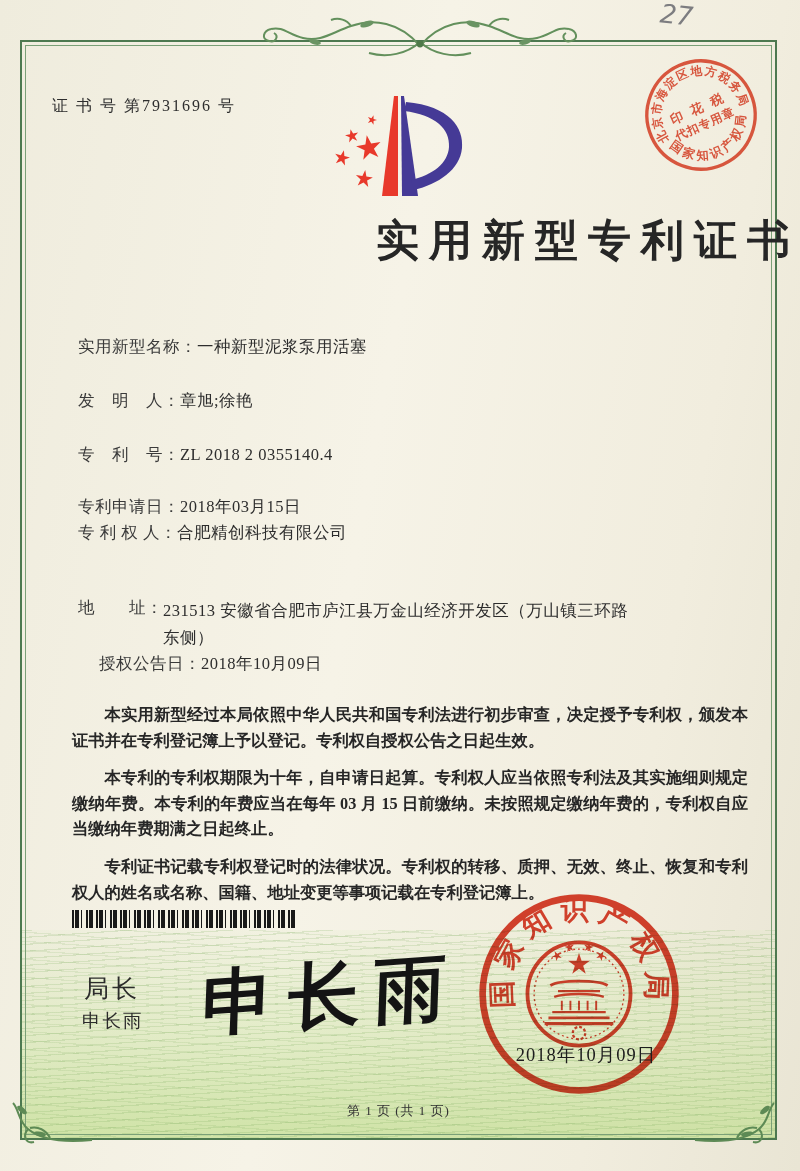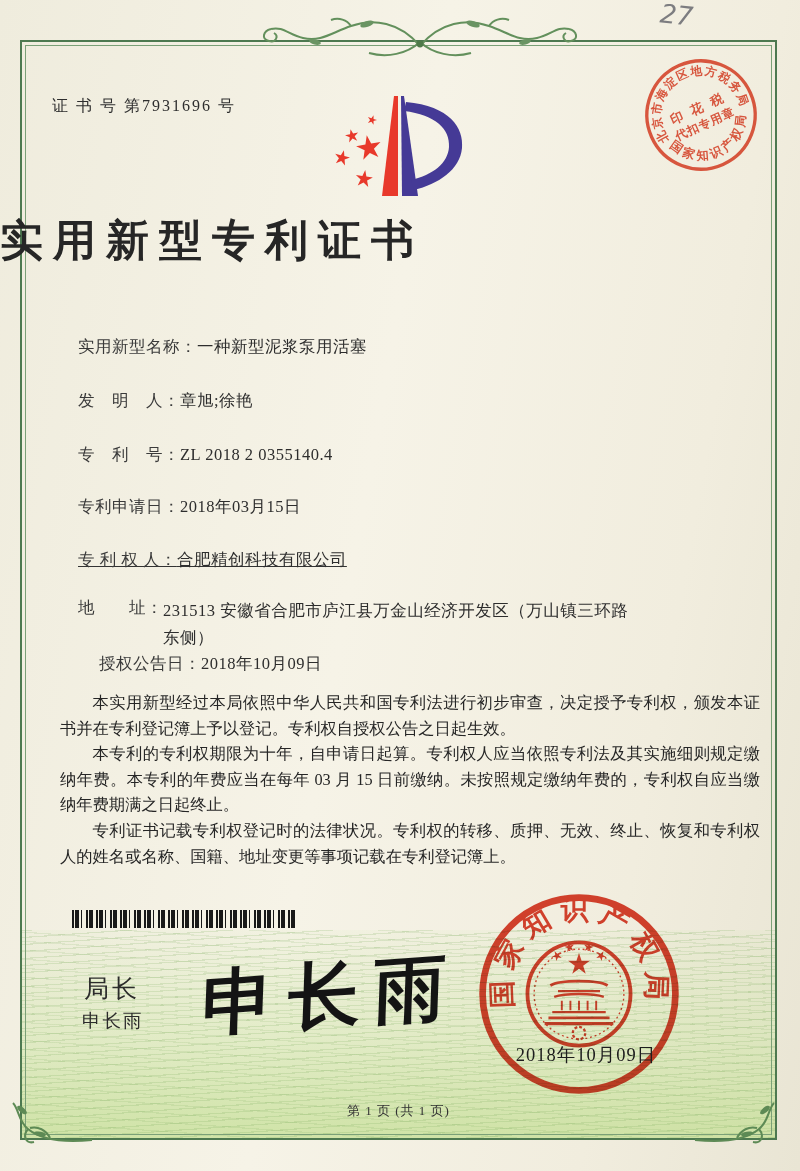--- a/index.html
+++ b/index.html
@@ -15,30 +15,30 @@
         linear-gradient(180deg, rgba(214,232,186,0.12), rgba(205,228,164,0.5) 55%, rgba(197,223,150,0.78));}
   
   .frame{position:absolute;left:20px;top:40px;width:757px;height:1100px;box-sizing:border-box;
        border:2.5px solid #4d7950;}
   .frame::after{content:"";position:absolute;inset:3px;border:1.2px solid #7aa077;}
   .orn{position:absolute;}
   .note27{position:absolute;left:660px;top:0px;font-family:"DejaVu Sans",sans-serif;
        font-size:26px;color:#7d7d80;transform:rotate(6deg);font-style:italic;}
   .certno{position:absolute;left:52px;top:96px;font-size:16px;color:#2e2e2e;letter-spacing:2px;}
   .logo{position:absolute;left:330px;top:90px;width:145px;height:114px;}
-  .title{position:absolute;left:0;top:212px;width:800px;text-align:left;
+  .title{position:absolute;left:0;top:212px;width:800px;text-align:right;
        font-size:43px;font-weight:600;color:#262626;letter-spacing:10px;}
   .fieldrow{position:absolute;left:78px;font-size:16.5px;color:#333;letter-spacing:0.5px;white-space:nowrap;}
   .flabel{color:#3a3a3a;}
   .fvalue{color:#2d2d2d;}
   .addrval{display:inline-block;width:468px;vertical-align:top;white-space:normal;line-height:27px;}
   .grant2{position:absolute;left:455px;top:0;}
   .bodytext{position:absolute;left:60px;top:690px;width:700px;font-size:16.3px;
        line-height:25.6px;color:#262626;text-align:justify;}
-  .bodytext p{margin:0;text-indent:2em;}
+  .bodytext p{margin:12px;text-indent:2em;font-weight:bold;}
   .barcode{position:absolute;left:72px;top:910px;width:224px;height:18px;
        background:repeating-linear-gradient(90deg,
          #191919 0 2px, transparent 2px 3px,
          #191919 3px 7px, transparent 7px 9px,
          #191919 9px 10px, transparent 10px 14px,
          #191919 14px 16px, transparent 16px 17px,
          #191919 17px 21px, transparent 21px 24px);}
   .sigpost{position:absolute;left:84px;top:972px;font-size:25px;color:#2b2b2b;letter-spacing:3px;}
   .signame{position:absolute;left:82px;top:1008px;font-size:18.5px;color:#2b2b2b;letter-spacing:2px;}
   .autograph{position:absolute;left:202px;top:948px;font-size:72px;font-weight:700;color:#141414;
@@ -140,21 +140,21 @@
   </div>
   <div class="fieldrow" style="top:336px;">
     <span class="flabel">实用新型名称：</span><span class="fvalue">一种新型泥浆泵用活塞</span>
   </div>
   <div class="fieldrow" style="top:444px;">
     <span class="flabel">专　利　号：</span><span class="fvalue">ZL 2018 2 0355140.4</span>
   </div>
   <div class="fieldrow" style="top:496px;">
     <span class="flabel">专利申请日：</span><span class="fvalue">2018年03月15日</span>
   </div>
-  <div class="fieldrow" style="top:549px;text-decoration:underline;">
+  <div class="fieldrow" style="top:522px;">
     <span class="flabel">专 利 权 人：</span><span class="fvalue">合肥精创科技有限公司</span>
   </div>
   <div class="fieldrow" style="top:597px;">
     <span class="flabel">地　　址：</span><span class="fvalue addrval">231513 安徽省合肥市庐江县万金山经济开发区（万山镇三环路东侧）</span>
   </div>
   <div class="fieldrow" style="top:653px;width:700px;margin-left:21px;">
     <span>
       <span class="flabel">授权公告日：</span><span class="fvalue">2018年10月09日</span>
     </span>
   </div>

